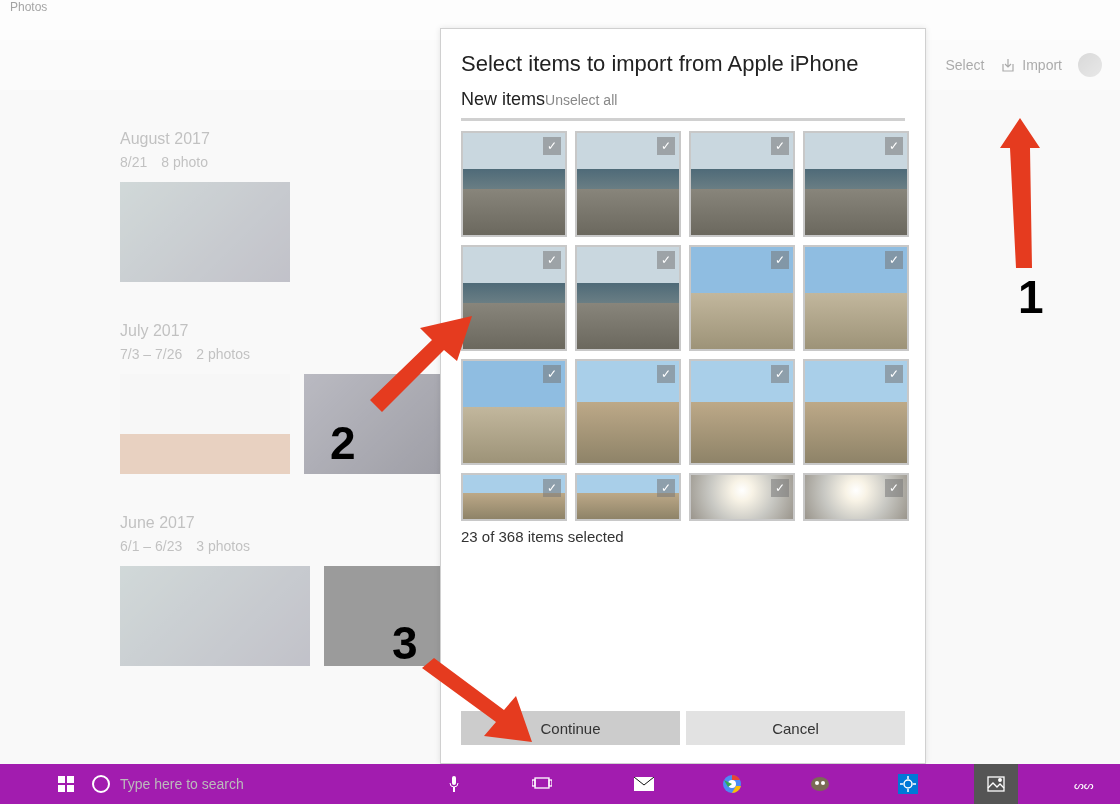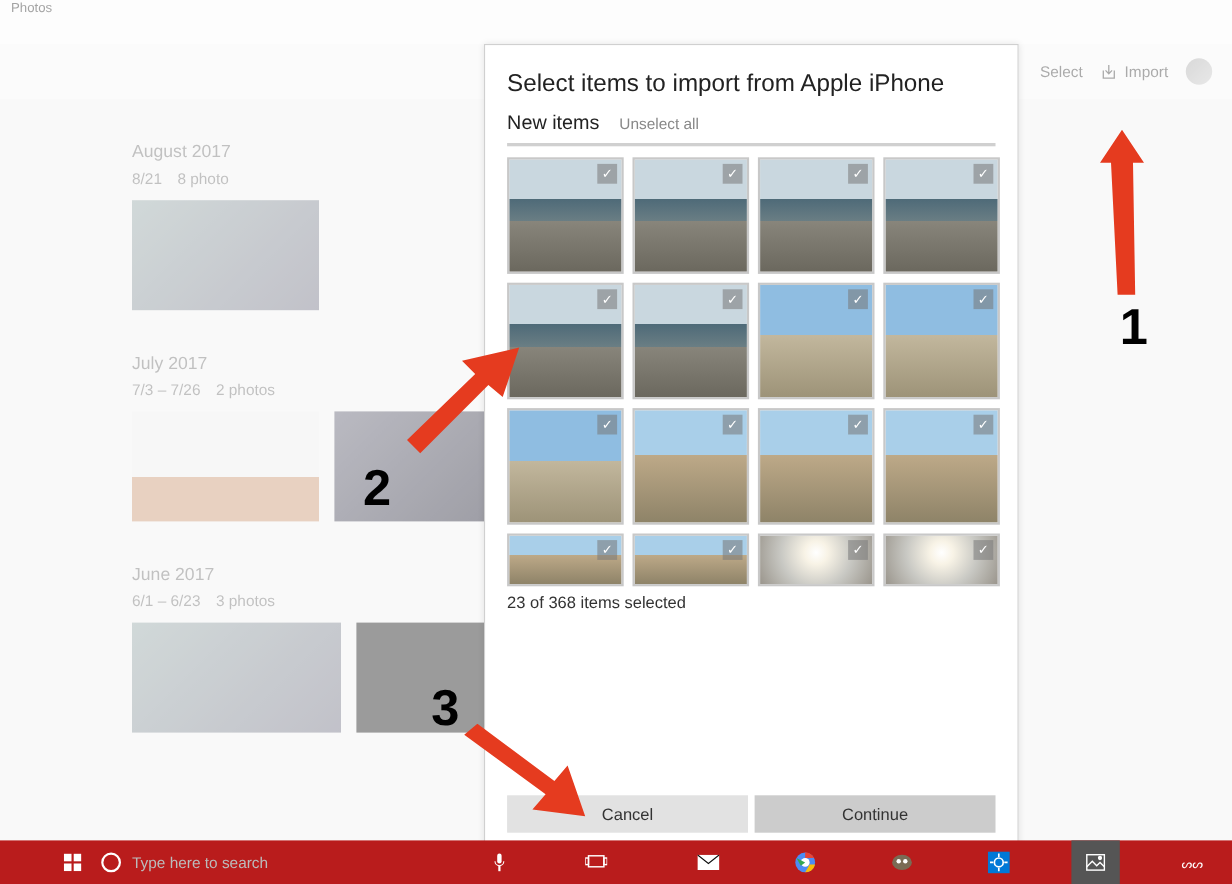--- a/index.html
+++ b/index.html
@@ -17,42 +17,42 @@
   .avatar { width: 24px; height: 24px; border-radius: 50%; background: linear-gradient(135deg,#aaa,#ccc); }
   
   .content { position: absolute; inset: 90px 0 40px 0; padding: 40px 0 0 120px; }
   .group-title { font-size: 16px; color: #777; margin-bottom: 6px; }
   .group-meta { font-size: 14px; color: #777; margin-bottom: 12px; display:flex; gap:14px;}
   .thumb-row { display: flex; gap: 14px; margin-bottom: 40px; }
   .thumb { width: 170px; height: 100px; background: #bbb; }
   
   .bg-fade { position: absolute; inset: 0; background: rgba(255,255,255,0.55); pointer-events:none; }
   
-  .modal { position: absolute; left: 440px; top: 40px; width: 486px; height: 736px; background: #fff; border: 1px solid #d0d0d0; box-shadow: 0 0 6px rgba(0,0,0,0.1); display:flex; flex-direction:column; padding: 22px 20px 18px; }
+  .modal { position: absolute; left: 440px; top: 28px; width: 486px; height: 736px; background: #fff; border: 1px solid #d0d0d0; box-shadow: 0 0 6px rgba(0,0,0,0.1); display:flex; flex-direction:column; padding: 22px 20px 18px; }
   .modal h1 { font-weight: 400; font-size: 22px; color:#222; margin-bottom: 12px; }
-  .modal-sub { display:flex; align-items:baseline; gap:18px; margin-bottom:8px;}
+  .modal-sub { display:flex; align-items:baseline; margin-bottom:8px;}
   .modal-sub .newitems { font-size:18px; color:#222;}
   .modal-sub .unselect { font-size:14px; color:#888;}
   .progress { height:3px; background:#d0d0d0; margin-bottom:10px;}
   .grid { display:grid; grid-template-columns: repeat(4, 1fr); gap:8px; }
   .gthumb { width:106px; height:106px; border:2px solid #c8c8c8; position:relative; background:#999;}
   .gthumb.short { height:48px; }
   .check { position:absolute; top:4px; right:4px; width:18px; height:18px; background:rgba(120,120,120,0.55); display:flex; align-items:center; justify-content:center; color:#fff; font-size:12px; }
   
   .sea { background: linear-gradient(to bottom,#c9d7df 0%,#c9d7df 35%,#4e6a78 35%,#6a7e84 55%,#88857b 55%,#6b685e 100%); }
   .sand { background: linear-gradient(to bottom,#8fbde1 0%,#8fbde1 45%,#c2b79d 45%,#9d9378 100%); }
   .poles { background: linear-gradient(to bottom,#a9cfe9 0%,#a9cfe9 40%,#bda988 40%,#8e8368 100%); }
   .sun { background: radial-gradient(circle at 50% 35%,#fff 0%,#f8f3e6 18%,#c8c8c3 55%,#9a958c 100%); }
   .status { margin-top:7px; font-size:15px; color:#333; flex:0;}
   .modal-footer { margin-top:auto; display:flex; gap:6px; }
   .btn { flex:1; height:34px; background:#ccc; color:#333; font-size:15px; display:flex; align-items:center; justify-content:center; border:none; }
   
   .annot { position:absolute; font-size:46px; font-weight:900; color:#000; font-family: Arial, sans-serif; }
   
-  .taskbar { position:absolute; bottom:0; left:0; right:0; height:40px; background:#b91c1c; display:flex; align-items:center; }
+  .taskbar { position:absolute; bottom:0; left:0; right:0; height:40px; background:#a21caf; display:flex; align-items:center; }
   .taskbar .tb-btn { width:44px; height:40px; display:flex; align-items:center; justify-content:center; color:#fff;margin-left:44px; }
   .taskbar .tb-btn.active { background:#555;}
   .search { flex:0 0 300px; display:flex; align-items:center; color:#bbb; font-size:14px; padding-left:4px;}
   .circle { width:18px; height:18px; border:2px solid #fff; border-radius:50%; display:inline-block; margin-right:10px;}
   .taskbar svg { display:block; }
   
   .bg-person { background: linear-gradient(135deg,#9aa,#778); }
   .bg-light { background: linear-gradient(to bottom,#eee 0%, #eee 60%, #c97 60%,#c97 100%); }
   .bg-hood { background: linear-gradient(135deg,#667,#223); }
   .bg-cat { background:#222; }
@@ -175,22 +175,22 @@
         </div>
       <div class="gthumb sun short">
           <span class="check">✓</span>
         </div>
       <div class="gthumb sun short">
           <span class="check">✓</span>
         </div>
     </div>
     <div class="status">23 of 368 items selected</div>
     <div class="modal-footer">
+      <button class="btn">Continue</button>
       <button class="btn" style="background:#e2e2e2">Cancel</button>
-      <button class="btn">Continue</button>
     </div>
   </div>
 
   <svg style="position:absolute; left:1000px; top:118px;" width="60" height="160">
     <polygon points="20,0 40,30 30,30 32,150 16,150 10,30 0,30" fill="#e53b1f"></polygon>
   </svg>
   <div class="annot" style="left:1018px; top:270px;">1</div>
 
   <svg style="position:absolute; left:362px; top:306px;" width="120" height="120">
     <polygon points="110,10 95,55 82,44 20,106 8,94 70,34 58,22" fill="#e53b1f"></polygon>

